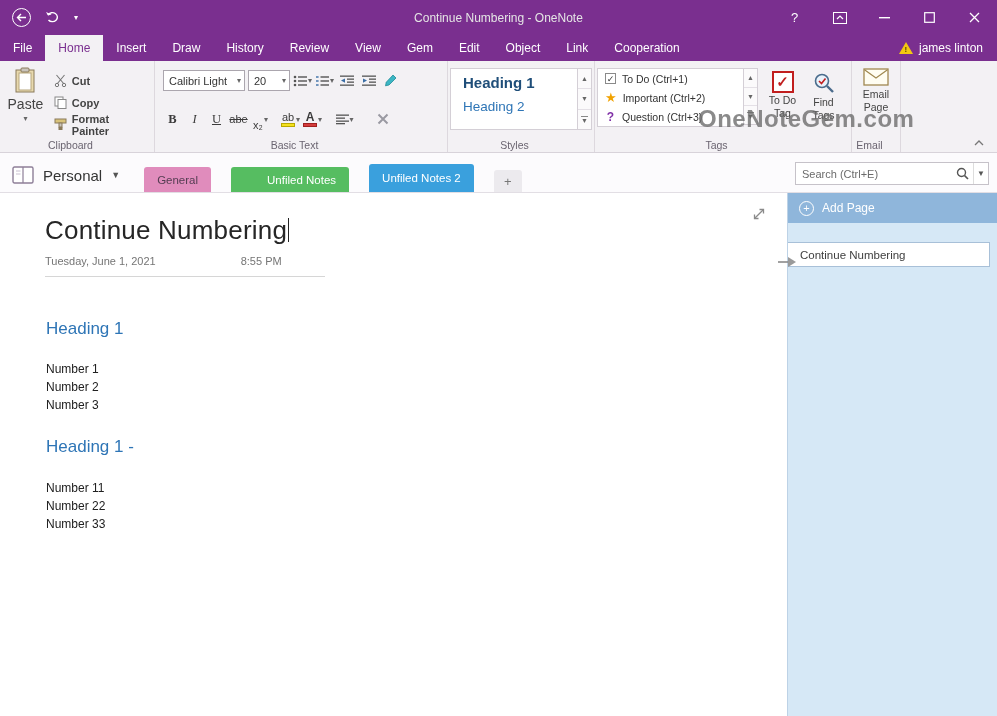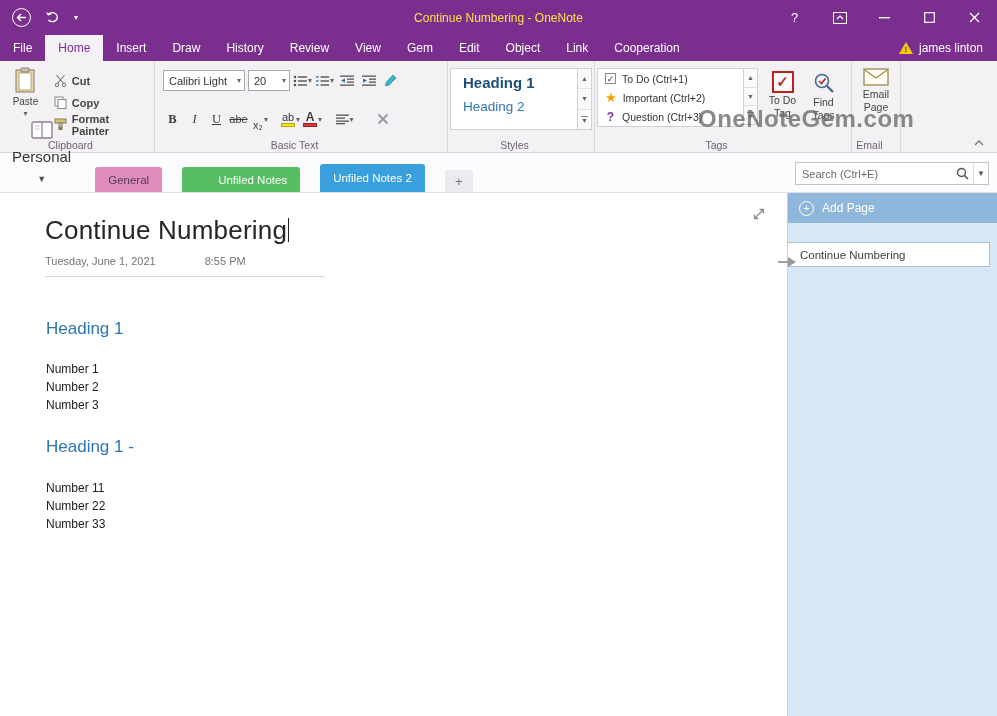--- a/index.html
+++ b/index.html
@@ -5,39 +5,39 @@
   * { box-sizing: border-box; margin: 0; padding: 0; }
   html,body { width: 997px; height: 716px; }
   body { font-family: "Liberation Sans", sans-serif; overflow: hidden; background:#fff; }
   .window { position: relative; width: 997px; height: 716px; background:#fff; }
 
   
   .titlebar { height:35px; background:#7A2F8F; color:#fff; display:flex; align-items:center; position:relative; }
   .qat { display:flex; align-items:center; gap:14px; padding-left:12px; z-index:2; }
   .qat-btn { display:flex; align-items:center; justify-content:center; cursor:default; }
   .back-circle { width:19px; height:19px; border:1.5px solid #fff; border-radius:50%; display:flex; align-items:center; justify-content:center; }
-  .title-text { position:absolute; left:0; right:0; text-align:center; font-size:12px; color:#fde047; }
+  .title-text { position:absolute; left:0; right:0; text-align:center; font-size:12px; color:#e5e5e5; }
   .win-controls { margin-left:auto; display:flex; height:100%; z-index:2; }
   .win-btn { width:45px; height:100%; display:flex; align-items:center; justify-content:center; font-size:13px; color:#fff; }
   .dd-arrow { font-size:8px; color:#fff; }
 
   
   .tabrow { height:26px; background:#7A2F8F; display:flex; align-items:stretch; }
   .rtab { padding:0 13px; font-size:12px; color:#fff; display:flex; align-items:center; cursor:default; }
   .rtab.active { background:#F3F1F4; color:#7A2F8F; }
   .user-box { margin-left:auto; display:flex; align-items:center; gap:6px; padding-right:14px; font-size:12px; color:#fff; }
   .warn-tri { position:relative; width:0; height:0; border-left:7px solid transparent; border-right:7px solid transparent; border-bottom:12px solid #F2C811; }
   .warn-tri i { position:absolute; left:-1.5px; top:3px; font-style:normal; font-weight:bold; font-size:8px; color:#5a4500; }
 
   
   .ribbon { height:92px; background:#F3F1F4; border-bottom:1px solid #D8D3DA; display:flex; position:relative; }
   .rgroup { position:relative; border-right:1px solid #DDD8DE; padding:3px 2px 15px 2px; }
   .rgroup-label { position:absolute; bottom:1px; left:0; right:13px; text-align:center; font-size:10.5px; color:#6A6470; }
   .g-body { display:flex; height:100%; }
-  .blabel { font-size:10px; color:#444; }
+  .blabel { font-size:14px; color:#444; }
 
   
   .g-clip { width:155px; }
   .paste-btn { width:48px; display:flex; flex-direction:column; align-items:center; gap:2px; padding-top:3px; }
   .vstack { display:flex; flex-direction:column; gap:1px; padding-top:6px; }
   .sbtn { display:flex; align-items:center; gap:5px; height:21px; padding:0 5px; font-size:11px; color:#444;font-weight:bold; }
 
   
   .g-basic { width:293px; }
   .bt { display:flex; flex-direction:column; gap:18px; padding:6px 4px 0 6px; }
@@ -81,21 +81,21 @@
   .todo-big { width:22px; height:22px; border:2px solid #C11E1E; background:#fff; display:flex; align-items:center; justify-content:center; color:#C11E1E; font-size:15px; font-weight:bold; }
 
   
   .g-email { width:49px; }
 
   .watermark { position:absolute; left:698px; top:44px; font-size:24px; font-weight:bold; color:rgba(105,105,105,0.78); letter-spacing:0.5px; z-index:30; white-space:nowrap; }
   .ribbon-collapse { position:absolute; right:10px; bottom:3px; width:16px; height:13px; display:flex; align-items:center; justify-content:center; }
 
   
   .nbbar { height:40px; background:#FCFBFD; border-bottom:1px solid #E2DEE4; display:flex; align-items:flex-end; position:relative; }
-  .nb-left { display:flex; align-items:center; gap:9px; padding:0 10px 8px 12px;flex-direction:column; }
+  .nb-left { display:flex; align-items:center; gap:9px; padding:0 10px 8px 12px; }
   .nb-name { font-size:15px; color:#343434; }
   .nb-dd { font-size:9px; color:#555; }
   .sections { display:flex; align-items:flex-end; gap:20px; margin-left:14px; }
   .stab { height:25px; border-radius:3px 3px 0 0; padding:0 13px; display:flex; align-items:center; font-size:11.5px; cursor:default; white-space:nowrap; }
   .stab-general { background:#E08CBC; color:#543D52; }
   .stab-green { background:#56BD61; color:#fff;padding-left:36px; }
   .stab-blue { background:#3AA0DD; color:#fff; height:28px; }
   .stab-plus { background:#ECEAEE; color:#777; width:28px; justify-content:center; padding:0; font-size:13px; height:22px; }
   .search-box { position:absolute; right:8px; top:9px; width:194px; height:23px; background:#fff; border:1px solid #C6C2C9; display:flex; align-items:center; }
   .search-input { border:none; outline:none; flex:1; font-size:11px; padding:0 6px; color:#333; background:transparent; font-family:"Liberation Sans", sans-serif; }
@@ -103,21 +103,21 @@
   .search-btn { width:22px; height:100%; display:flex; align-items:center; justify-content:center; }
   .search-dd { width:15px; height:100%; border-left:1px solid #ddd; display:flex; align-items:center; justify-content:center; font-size:8px; color:#555; }
 
   
   .content { display:flex; height:523px; }
   .main { flex:1; position:relative; background:#fff; }
   .page-header { margin:22px 0 0 45px; width:280px; border-bottom:1px solid #D6D6D6; padding-bottom:9px; }
   .page-title { font-size:26px; font-weight:300; color:#262626; letter-spacing:0.2px; display:inline; }
   .caret { display:inline-block; width:1px; height:24px; background:#222; vertical-align:-3px; margin-left:1px; }
   .page-meta { margin-top:9px; font-size:11px; color:#757575; display:flex; }
-  .page-time { margin-left:49px; }
+  .page-time { margin-left:85px; }
   .page-body { margin-left:46px; }
   .h-block { font-size:17px; color:#2E75B6; }
   .h1-first { margin-top:42px; margin-bottom:21px; }
   .h1-second { margin-top:23px; margin-bottom:22px; }
   .line { font-size:12px; color:#202020; height:18px; display:flex; align-items:center; }
   .fullpage-btn { position:absolute; top:13px; right:20px; }
   .insert-arrow { position:absolute; top:61px; right:-10px; z-index:6; }
 
   
   .sidebar { width:210px; background:#D6E8F6; border-left:1px solid #BDD2E6; position:relative; }

